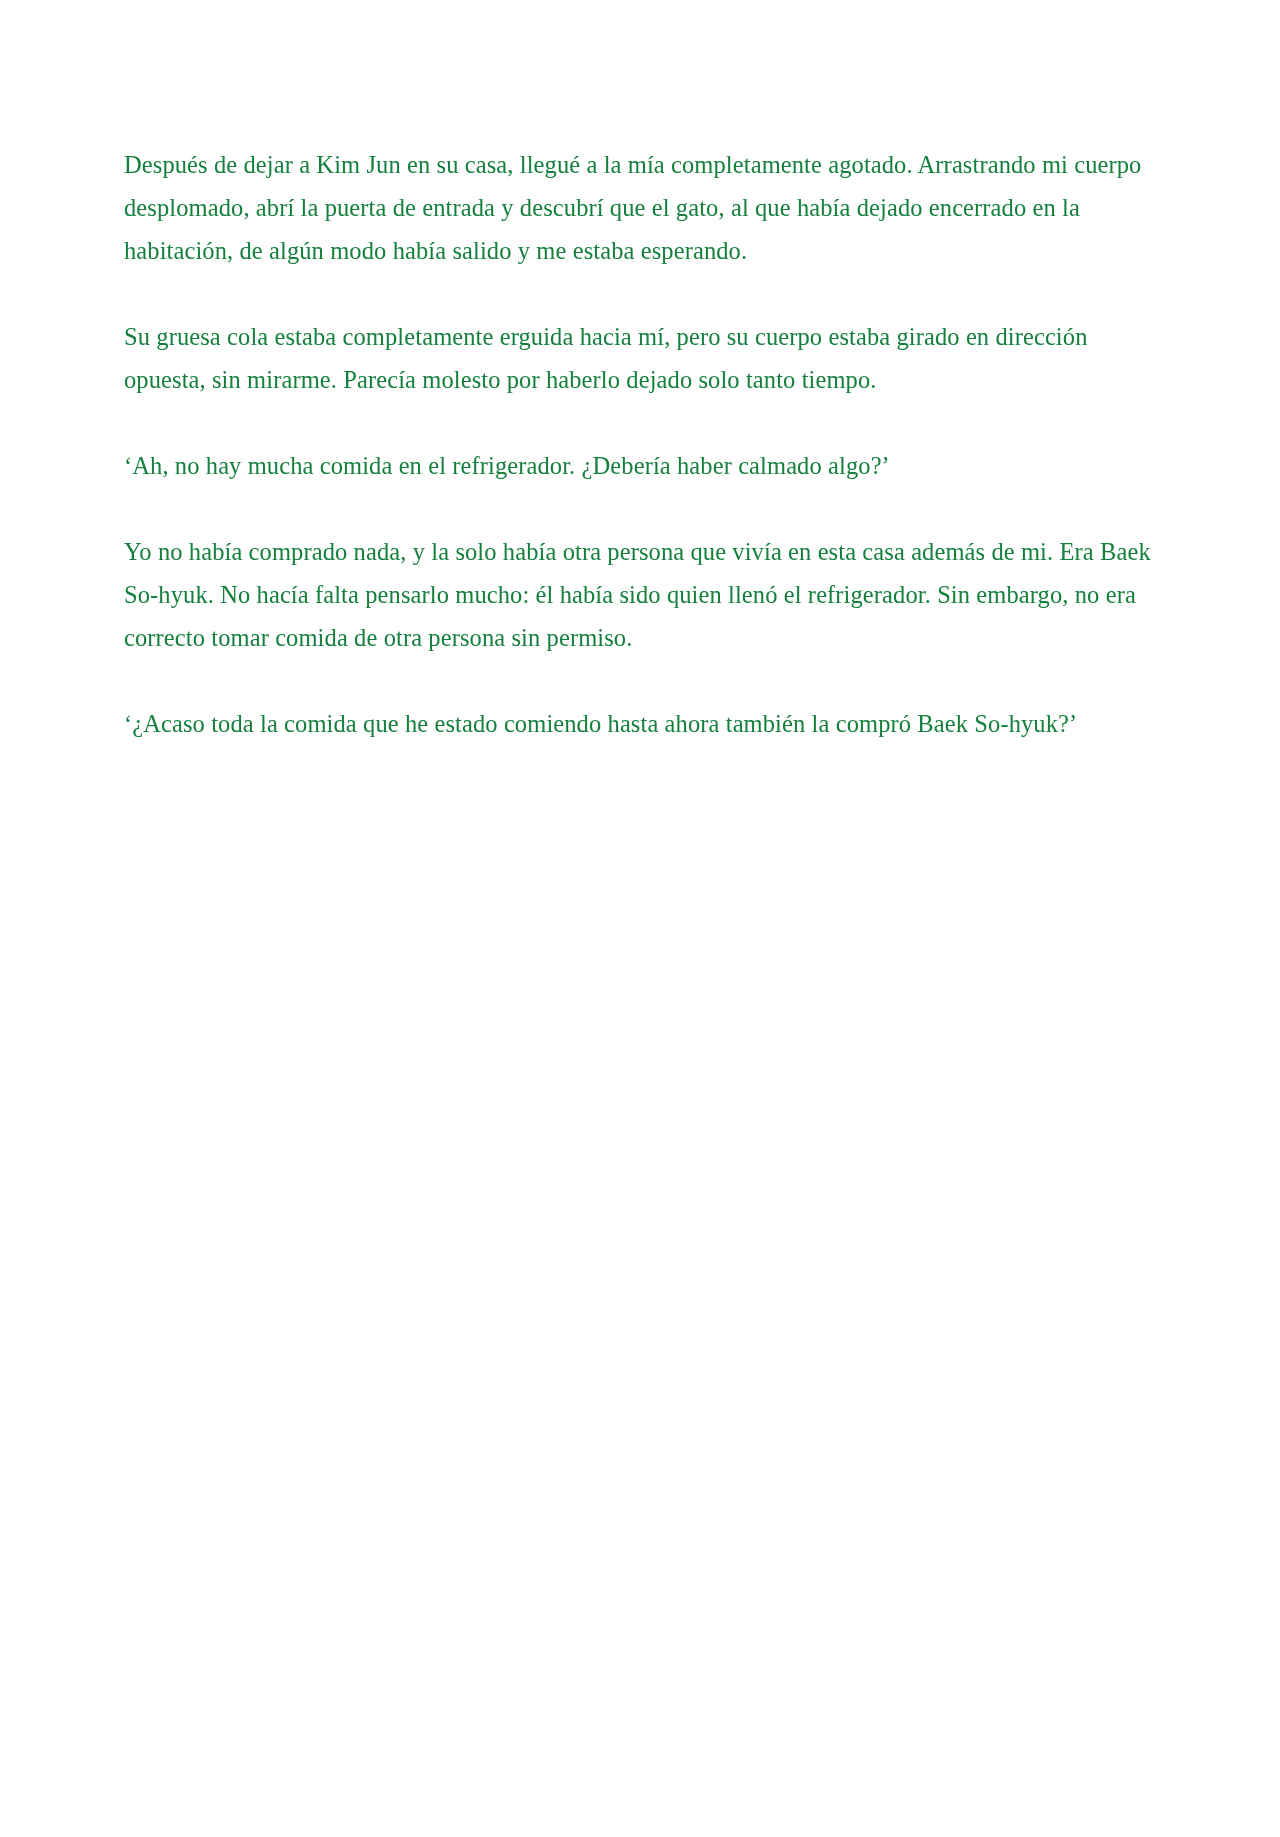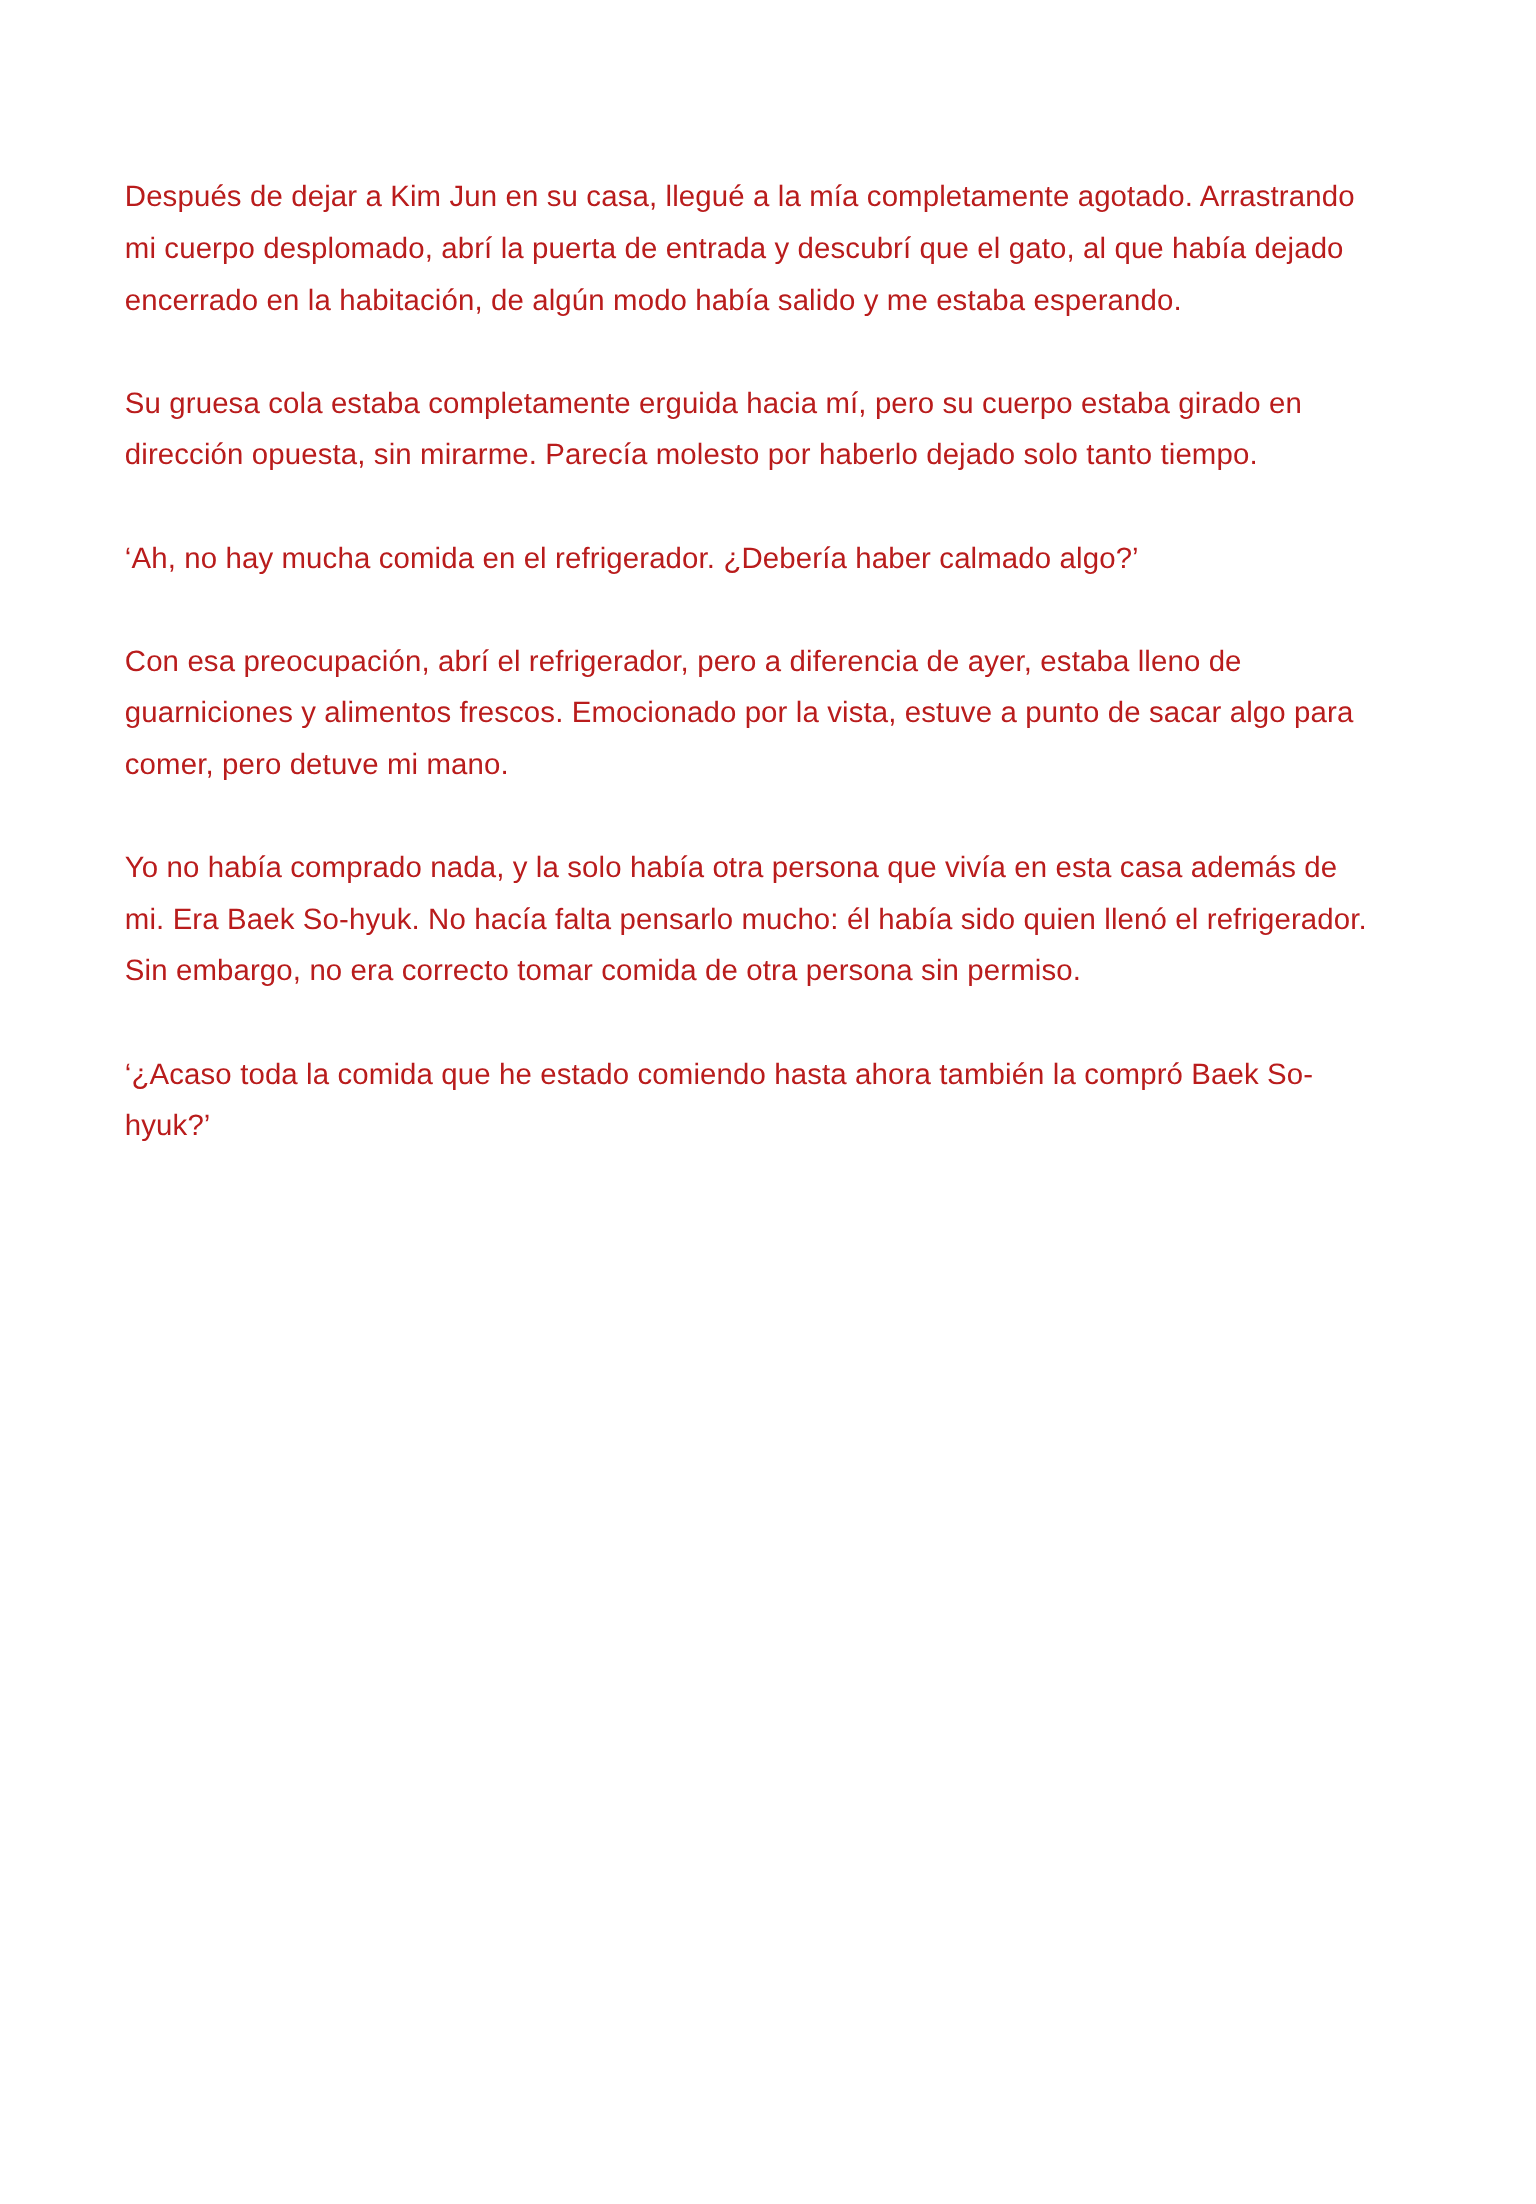--- a/index.html
+++ b/index.html
@@ -1,32 +1,31 @@
 <!DOCTYPE html>
 <html><head>
 <meta charset="utf-8">
 <style>
   html, body { margin: 0; padding: 0; background: #ffffff; }
   body { width: 1280px; height: 1837px; overflow: hidden; position: relative; }
   .page {
     position: absolute;
-    left: 104px;
+    left: 124px;
     top: 143px;
     width: 1045px;
-    font-family: Liberation Sans, sans-serif;
+    font-family: Liberation Serif, serif;
     font-size: 24.5px;
     line-height: 43px;
-    color: #b91c1c;
+    color: #15803d;
     letter-spacing: 0.1px;
   }
   .page p { margin: 0 0 43px 0; }
 </style>
 </head>
 <body>
 
 <div class="page">
   <p>Después de dejar a Kim Jun en su casa, llegué a la mía completamente agotado. Arrastrando mi cuerpo desplomado, abrí la puerta de entrada y descubrí que el gato, al que había dejado encerrado en la habitación, de algún modo había salido y me estaba esperando.</p>
   <p>Su gruesa cola estaba completamente erguida hacia mí, pero su cuerpo estaba girado en dirección opuesta, sin mirarme. Parecía molesto por haberlo dejado solo tanto tiempo.</p>
   <p>‘Ah, no hay mucha comida en el refrigerador. ¿Debería haber calmado algo?’</p>
-  <p>Con esa preocupación, abrí el refrigerador, pero a diferencia de ayer, estaba lleno de guarniciones y alimentos frescos. Emocionado por la vista, estuve a punto de sacar algo para comer, pero detuve mi mano.</p>
   <p>Yo no había comprado nada, y la solo había otra persona que vivía en esta casa además de mi. Era Baek So-hyuk. No hacía falta pensarlo mucho: él había sido quien llenó el refrigerador. Sin embargo, no era correcto tomar comida de otra persona sin permiso.</p>
   <p>‘¿Acaso toda la comida que he estado comiendo hasta ahora también la compró Baek So-hyuk?’</p>
 </div>
 
 </body></html>

